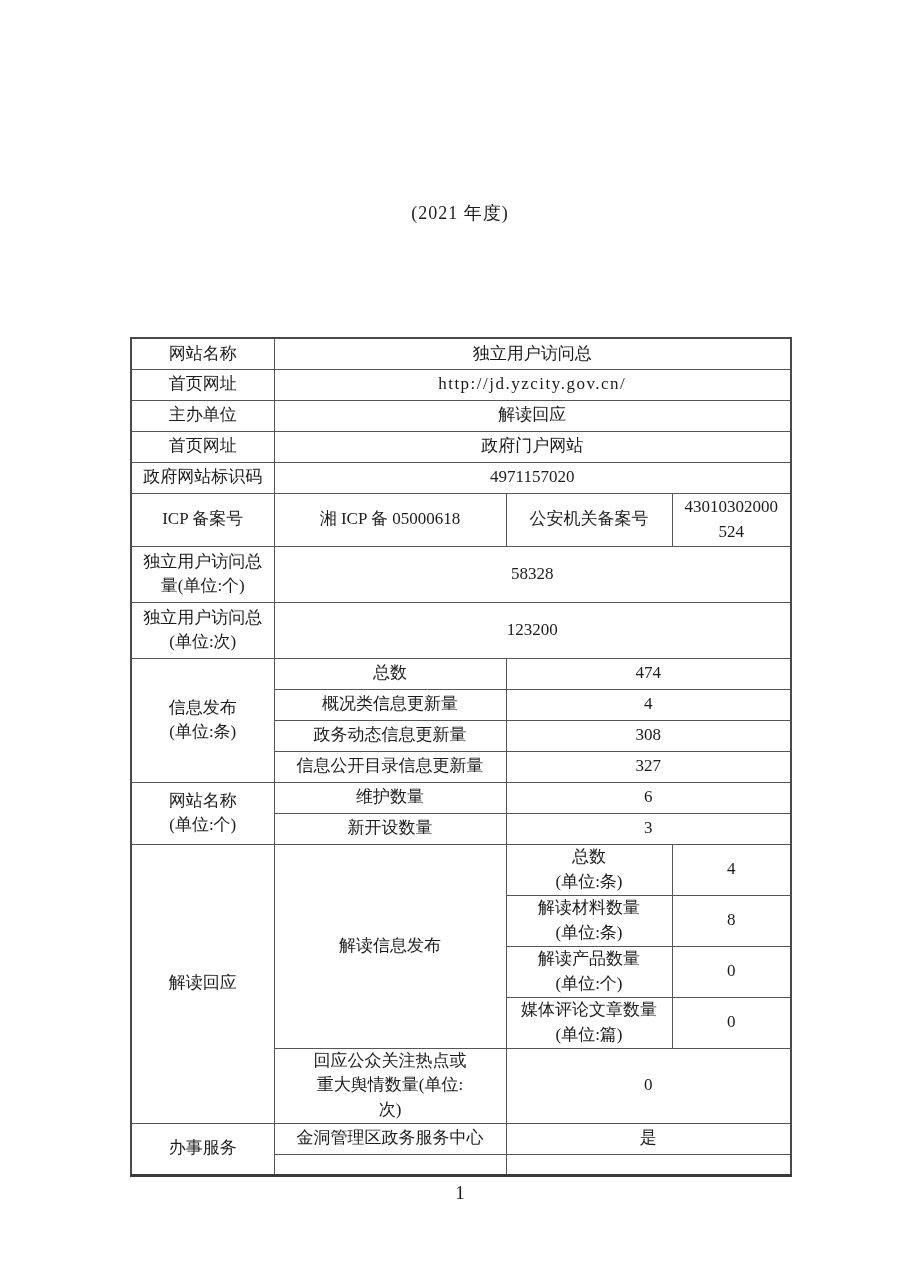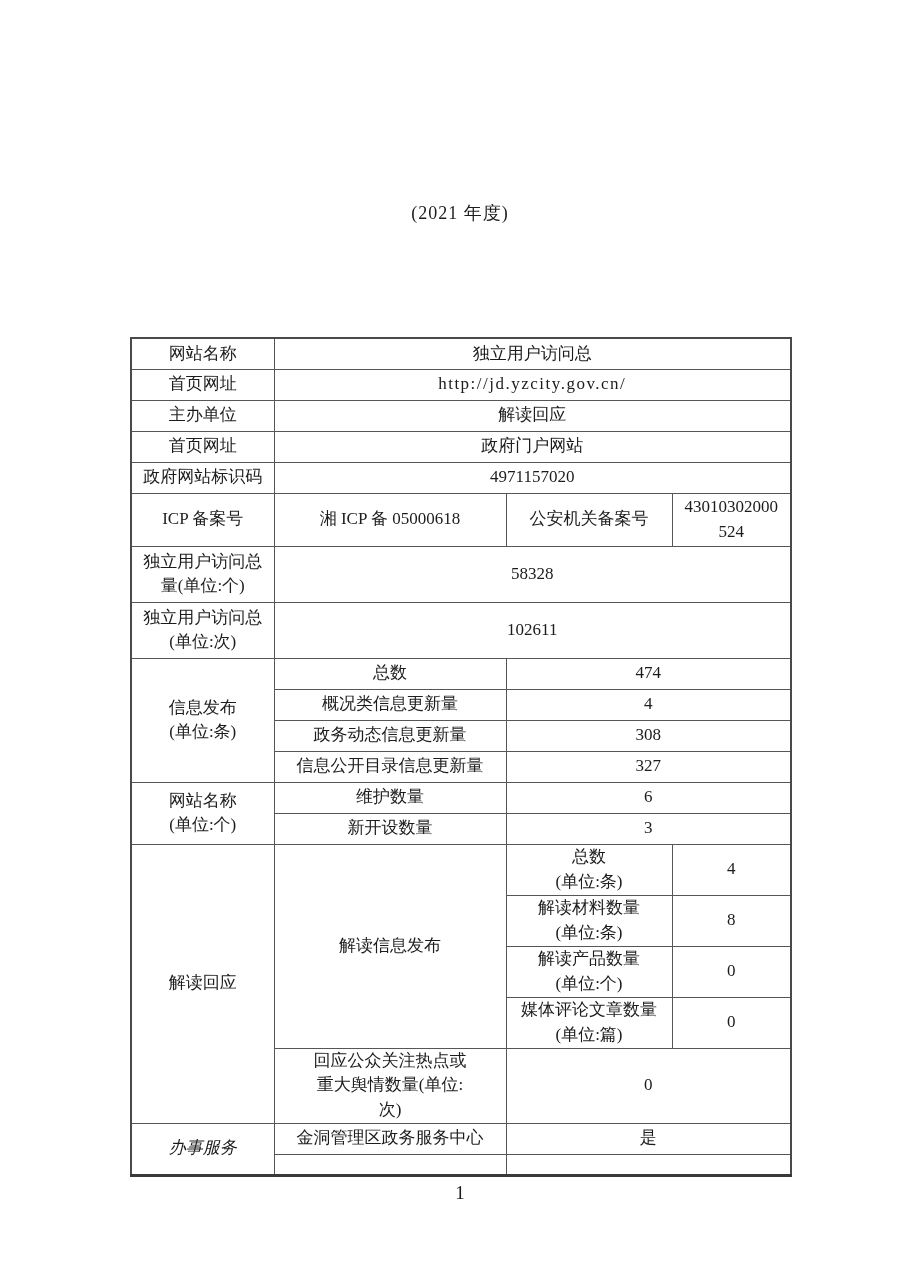--- a/index.html
+++ b/index.html
@@ -34,21 +34,21 @@
   }
   table.report{border:2px solid #4a4a4a;border-bottom:3px solid #3a3a3a;margin-top:36px;}
   table.report td{
     border:1.5px solid #565656;
     text-align:center;vertical-align:middle;
     padding:0 4px;
     white-space:pre-line;
     overflow:hidden;
   }
   table.report tr.cut td{border-bottom:none;}
-  td.vbottom{vertical-align:bottom;padding-bottom:4px;font-style:italic;}
+  td.vbottom{vertical-align:bottom;padding-bottom:4px;}
   td.url-cell{letter-spacing:1.5px;}
   .page-number{
     position:absolute;left:130px;top:1182px;width:660px;
     text-align:center;font-size:19px;
   }
 </style>
 </head>
 <body>
 
 <div class="page">
@@ -96,21 +96,21 @@
     </tr>
 
     <tr style="height:56px">
       <td>独立用户访问总
 量(单位:个)</td>
       <td colspan="3">58328</td>
     </tr>
     <tr style="height:56px">
       <td>独立用户访问总
 (单位:次)</td>
-      <td colspan="3">102611</td>
+      <td colspan="3">123200</td>
     </tr>
 
     <tr style="height:31px">
       <td rowspan="4">信息发布
 (单位:条)</td>
       <td>总数</td>
       <td colspan="2">474</td>
     </tr>
     <tr style="height:31px">
       <td>概况类信息更新量</td>

